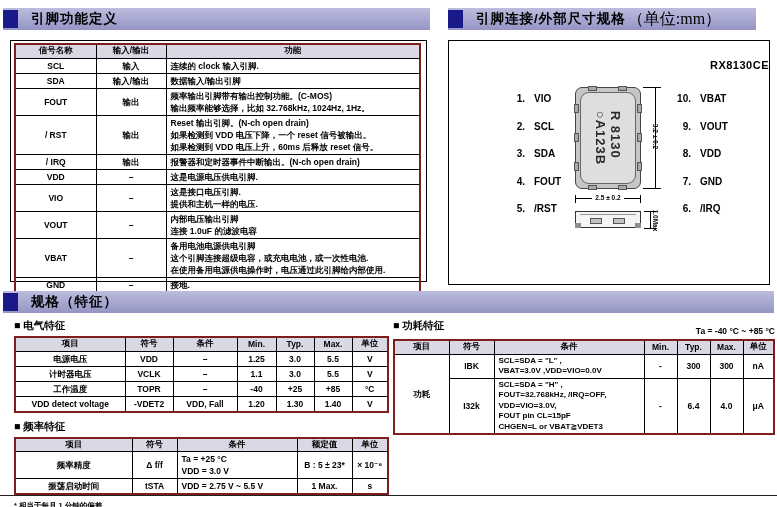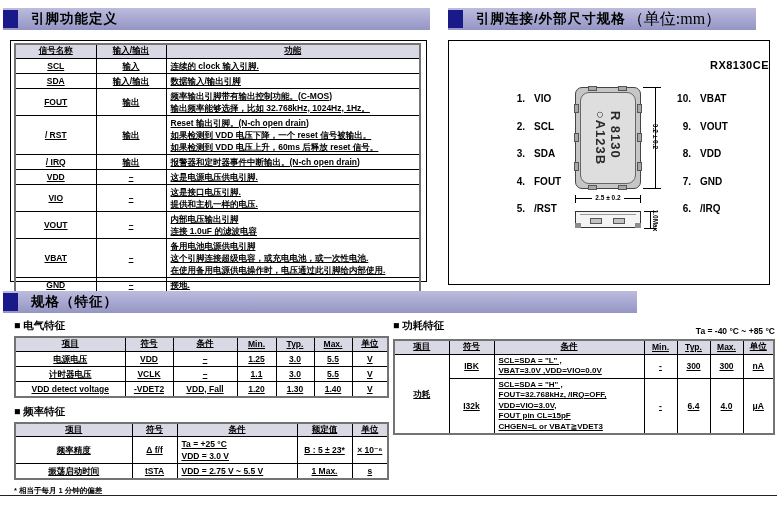--- a/index.html
+++ b/index.html
@@ -23,21 +23,21 @@
     width: 15px; height: 18px;
     background: #191989;
     margin-right: 13px;
     flex: 0 0 auto;
   }
   .sec-title { font-weight: bold; font-size: 13.5px; letter-spacing: 1px; }
   .sec-title-unit { font-weight: normal; font-size: 16px; font-family: "Liberation Serif", serif; margin-left: 2px; }
   .sec-note { margin-left: auto; padding-right: 5px; font-size: 10.5px; font-weight: bold; }
 
   
-  .tbl { border-collapse: collapse; border: 2px solid #737373; table-layout: fixed; text-decoration: underline; }
+  .tbl { border-collapse: collapse; border: 2px solid #7f1d1d; table-layout: fixed; }
   .tbl th, .tbl td { border: 1px solid #000; font-size: 8.5px; }
   .tbl th {
     background: #d9d9e6;
     font-weight: bold;
     height: 14px;
     text-align: center;
   }
   .tbl td { font-weight: bold; text-align: center; line-height: 12px; padding: 1px 2px; }
   .tbl td.left { text-align: left; padding: 1px 4px; white-space: pre-line; }
 
@@ -95,21 +95,21 @@
   .hdim-text {
     position: relative; top: -5px; display: block; margin: 0 auto; width: max-content;
     background: #fff; padding: 0 3px; font-size: 6.5px; font-weight: bold;
   }
   .side { position: absolute; left: 126px; top: 170px; width: 66px; height: 17px; border: 1px solid #333; background: #f4f4f4; }
   .side::before { content: ""; position: absolute; top: 2px; left: 4px; right: 4px; border-top: 1px solid #999; }
   .side-pad { position: absolute; bottom: 3px; width: 12px; height: 6px; background: #c2c2c2; border: 1px solid #555; }
   .side-foot { position: absolute; bottom: -1px; width: 6px; height: 5px; background: #8d8d8d; }
 
   
-  #head-spec { left: 3px; top: 291px; width: 634px; }
+  #head-spec { left: 3px; top: 291px; width: 771px; }
   .spec-col { position: absolute; top: 319px; }
   #col-elec { left: 14px; width: 375px; }
   #col-power { left: 393px; width: 382px; }
   .spec-label { font-weight: bold; font-size: 10.5px; margin-bottom: 3px; }
   .spec-label-row { display: flex; justify-content: space-between; align-items: flex-end; margin-bottom: 3px; }
   .ta-note { font-size: 8.5px; font-weight: bold; }
   .elec, .freq { width: 375px; }
   .power { width: 382px; }
   .freq { margin-top: 0; }
   .freq-gap { margin-top: 7px; }
@@ -344,20 +344,29 @@
       <tr>
         <td>计时器电压</td>
           <td>VCLK</td>
           <td>–</td>
           <td>1.1</td>
           <td>3.0</td>
           <td>5.5</td>
           <td>V</td>
       </tr>
       <tr>
+        <td>工作温度</td>
+          <td>TOPR</td>
+          <td>–</td>
+          <td>-40</td>
+          <td>+25</td>
+          <td>+85</td>
+          <td>°C</td>
+      </tr>
+      <tr>
         <td>VDD detect voltage</td>
           <td>-VDET2</td>
           <td>VDD, Fall</td>
           <td>1.20</td>
           <td>1.30</td>
           <td>1.40</td>
           <td>V</td>
       </tr>
     </tbody>
   </table>

